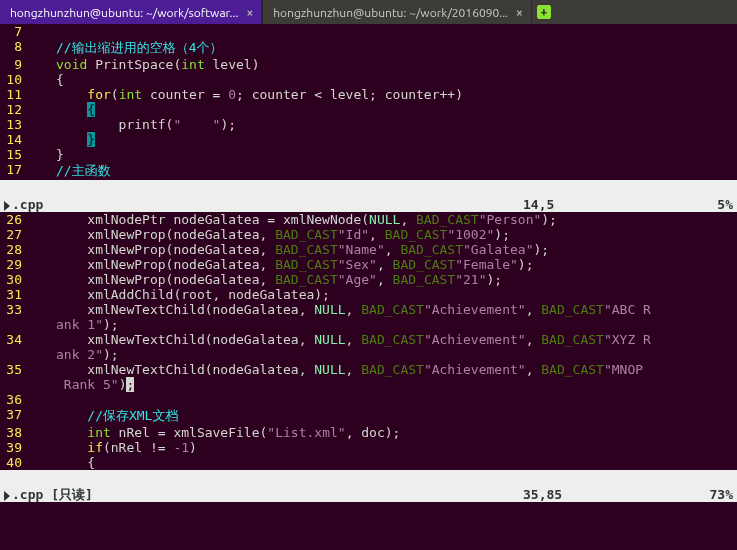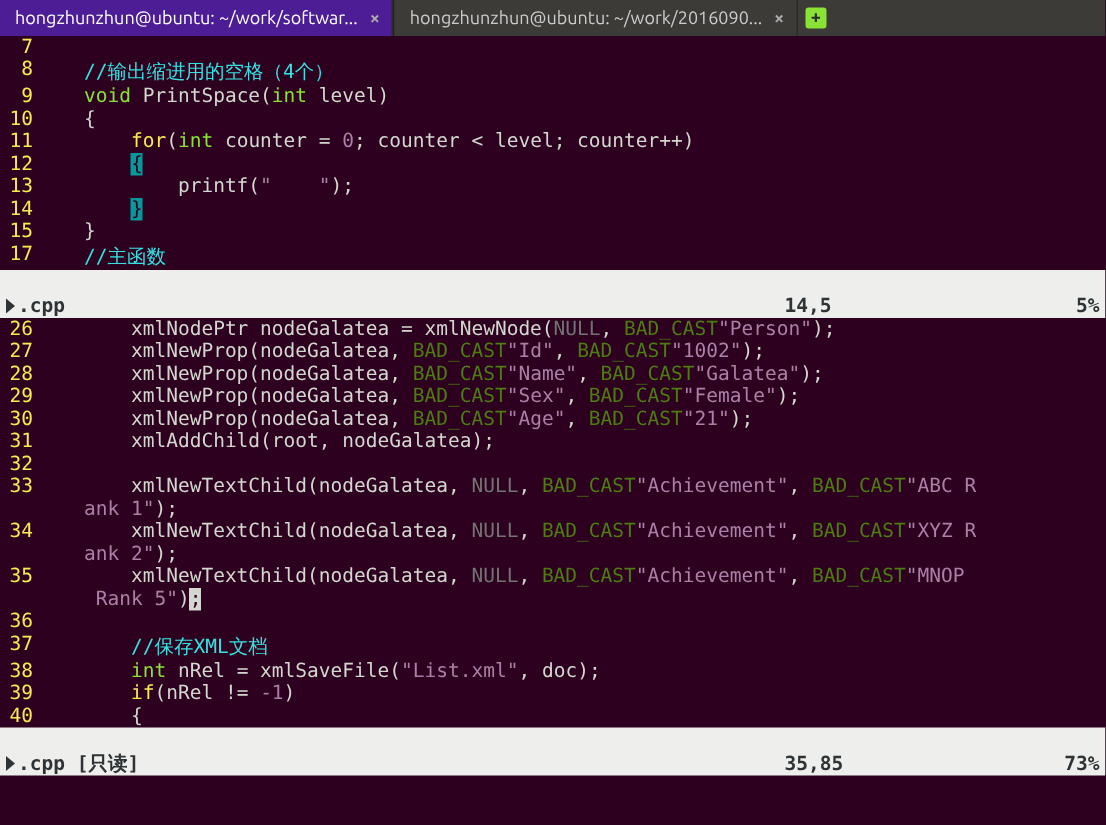--- a/index.html
+++ b/index.html
@@ -70,21 +70,21 @@
     color: #fce94f;
     flex-shrink: 0;
   }
   .code { flex: 1; margin-left: 28px; }
 
   .c-comment { color: #34e2e2; }
   .c-type    { color: #8ae234; }
   .c-kw      { color: #fce94f; }
   .c-num     { color: #ad7fa8; }
   .c-str     { color: #ad7fa8; }
-  .c-null    { color: #737373; }
+  .c-null    { color: #86efac; }
   .c-macro   { color: #4d7c0f; }
 
   .hlbrace {
     background: #06989a;
     color: #2c001e;
   }
   .cursor-block {
     background: #d3d7cf;
     color: #2c001e;
   }
@@ -150,21 +150,20 @@
   <span class="pct">5%</span>
 </div>
 
 <div class="editor" id="pane2">
     <div class="row"><span class="gutter">26</span><span class="code"><span>    xmlNodePtr nodeGalatea = xmlNewNode(</span><span class="c-null">NULL</span><span>, </span><span class="c-macro">BAD_CAST</span><span class="c-str">"Person"</span><span>);</span></span></div>
     <div class="row"><span class="gutter">27</span><span class="code"><span>    xmlNewProp(nodeGalatea, </span><span class="c-macro">BAD_CAST</span><span class="c-str">"Id"</span><span>, </span><span class="c-macro">BAD_CAST</span><span class="c-str">"1002"</span><span>);</span></span></div>
     <div class="row"><span class="gutter">28</span><span class="code"><span>    xmlNewProp(nodeGalatea, </span><span class="c-macro">BAD_CAST</span><span class="c-str">"Name"</span><span>, </span><span class="c-macro">BAD_CAST</span><span class="c-str">"Galatea"</span><span>);</span></span></div>
     <div class="row"><span class="gutter">29</span><span class="code"><span>    xmlNewProp(nodeGalatea, </span><span class="c-macro">BAD_CAST</span><span class="c-str">"Sex"</span><span>, </span><span class="c-macro">BAD_CAST</span><span class="c-str">"Female"</span><span>);</span></span></div>
     <div class="row"><span class="gutter">30</span><span class="code"><span>    xmlNewProp(nodeGalatea, </span><span class="c-macro">BAD_CAST</span><span class="c-str">"Age"</span><span>, </span><span class="c-macro">BAD_CAST</span><span class="c-str">"21"</span><span>);</span></span></div>
     <div class="row"><span class="gutter">31</span><span class="code"><span>    xmlAddChild(root, nodeGalatea);</span></span></div>
-    <div class="row"><span class="gutter">32</span><span class="code"></span></div>
     <div class="row"><span class="gutter">33</span><span class="code"><span>    xmlNewTextChild(nodeGalatea, </span><span class="c-null">NULL</span><span>, </span><span class="c-macro">BAD_CAST</span><span class="c-str">"Achievement"</span><span>, </span><span class="c-macro">BAD_CAST</span><span class="c-str">"ABC R</span></span></div>
     <div class="row"><span class="gutter"></span><span class="code"><span class="c-str">ank 1"</span><span>);</span></span></div>
     <div class="row"><span class="gutter">34</span><span class="code"><span>    xmlNewTextChild(nodeGalatea, </span><span class="c-null">NULL</span><span>, </span><span class="c-macro">BAD_CAST</span><span class="c-str">"Achievement"</span><span>, </span><span class="c-macro">BAD_CAST</span><span class="c-str">"XYZ R</span></span></div>
     <div class="row"><span class="gutter"></span><span class="code"><span class="c-str">ank 2"</span><span>);</span></span></div>
     <div class="row"><span class="gutter">35</span><span class="code"><span>    xmlNewTextChild(nodeGalatea, </span><span class="c-null">NULL</span><span>, </span><span class="c-macro">BAD_CAST</span><span class="c-str">"Achievement"</span><span>, </span><span class="c-macro">BAD_CAST</span><span class="c-str">"MNOP</span></span></div>
     <div class="row"><span class="gutter"></span><span class="code"><span class="c-str"> Rank 5"</span><span>)</span><span class="cursor-block">;</span></span></div>
     <div class="row"><span class="gutter">36</span><span class="code"></span></div>
     <div class="row"><span class="gutter">37</span><span class="code"><span>    </span><span class="c-comment">//保存XML文档</span></span></div>
     <div class="row"><span class="gutter">38</span><span class="code"><span>    </span><span class="c-type">int</span><span> nRel = xmlSaveFile(</span><span class="c-str">"List.xml"</span><span>, doc);</span></span></div>
     <div class="row"><span class="gutter">39</span><span class="code"><span>    </span><span class="c-kw">if</span><span>(nRel != </span><span class="c-num">-1</span><span>)</span></span></div>

